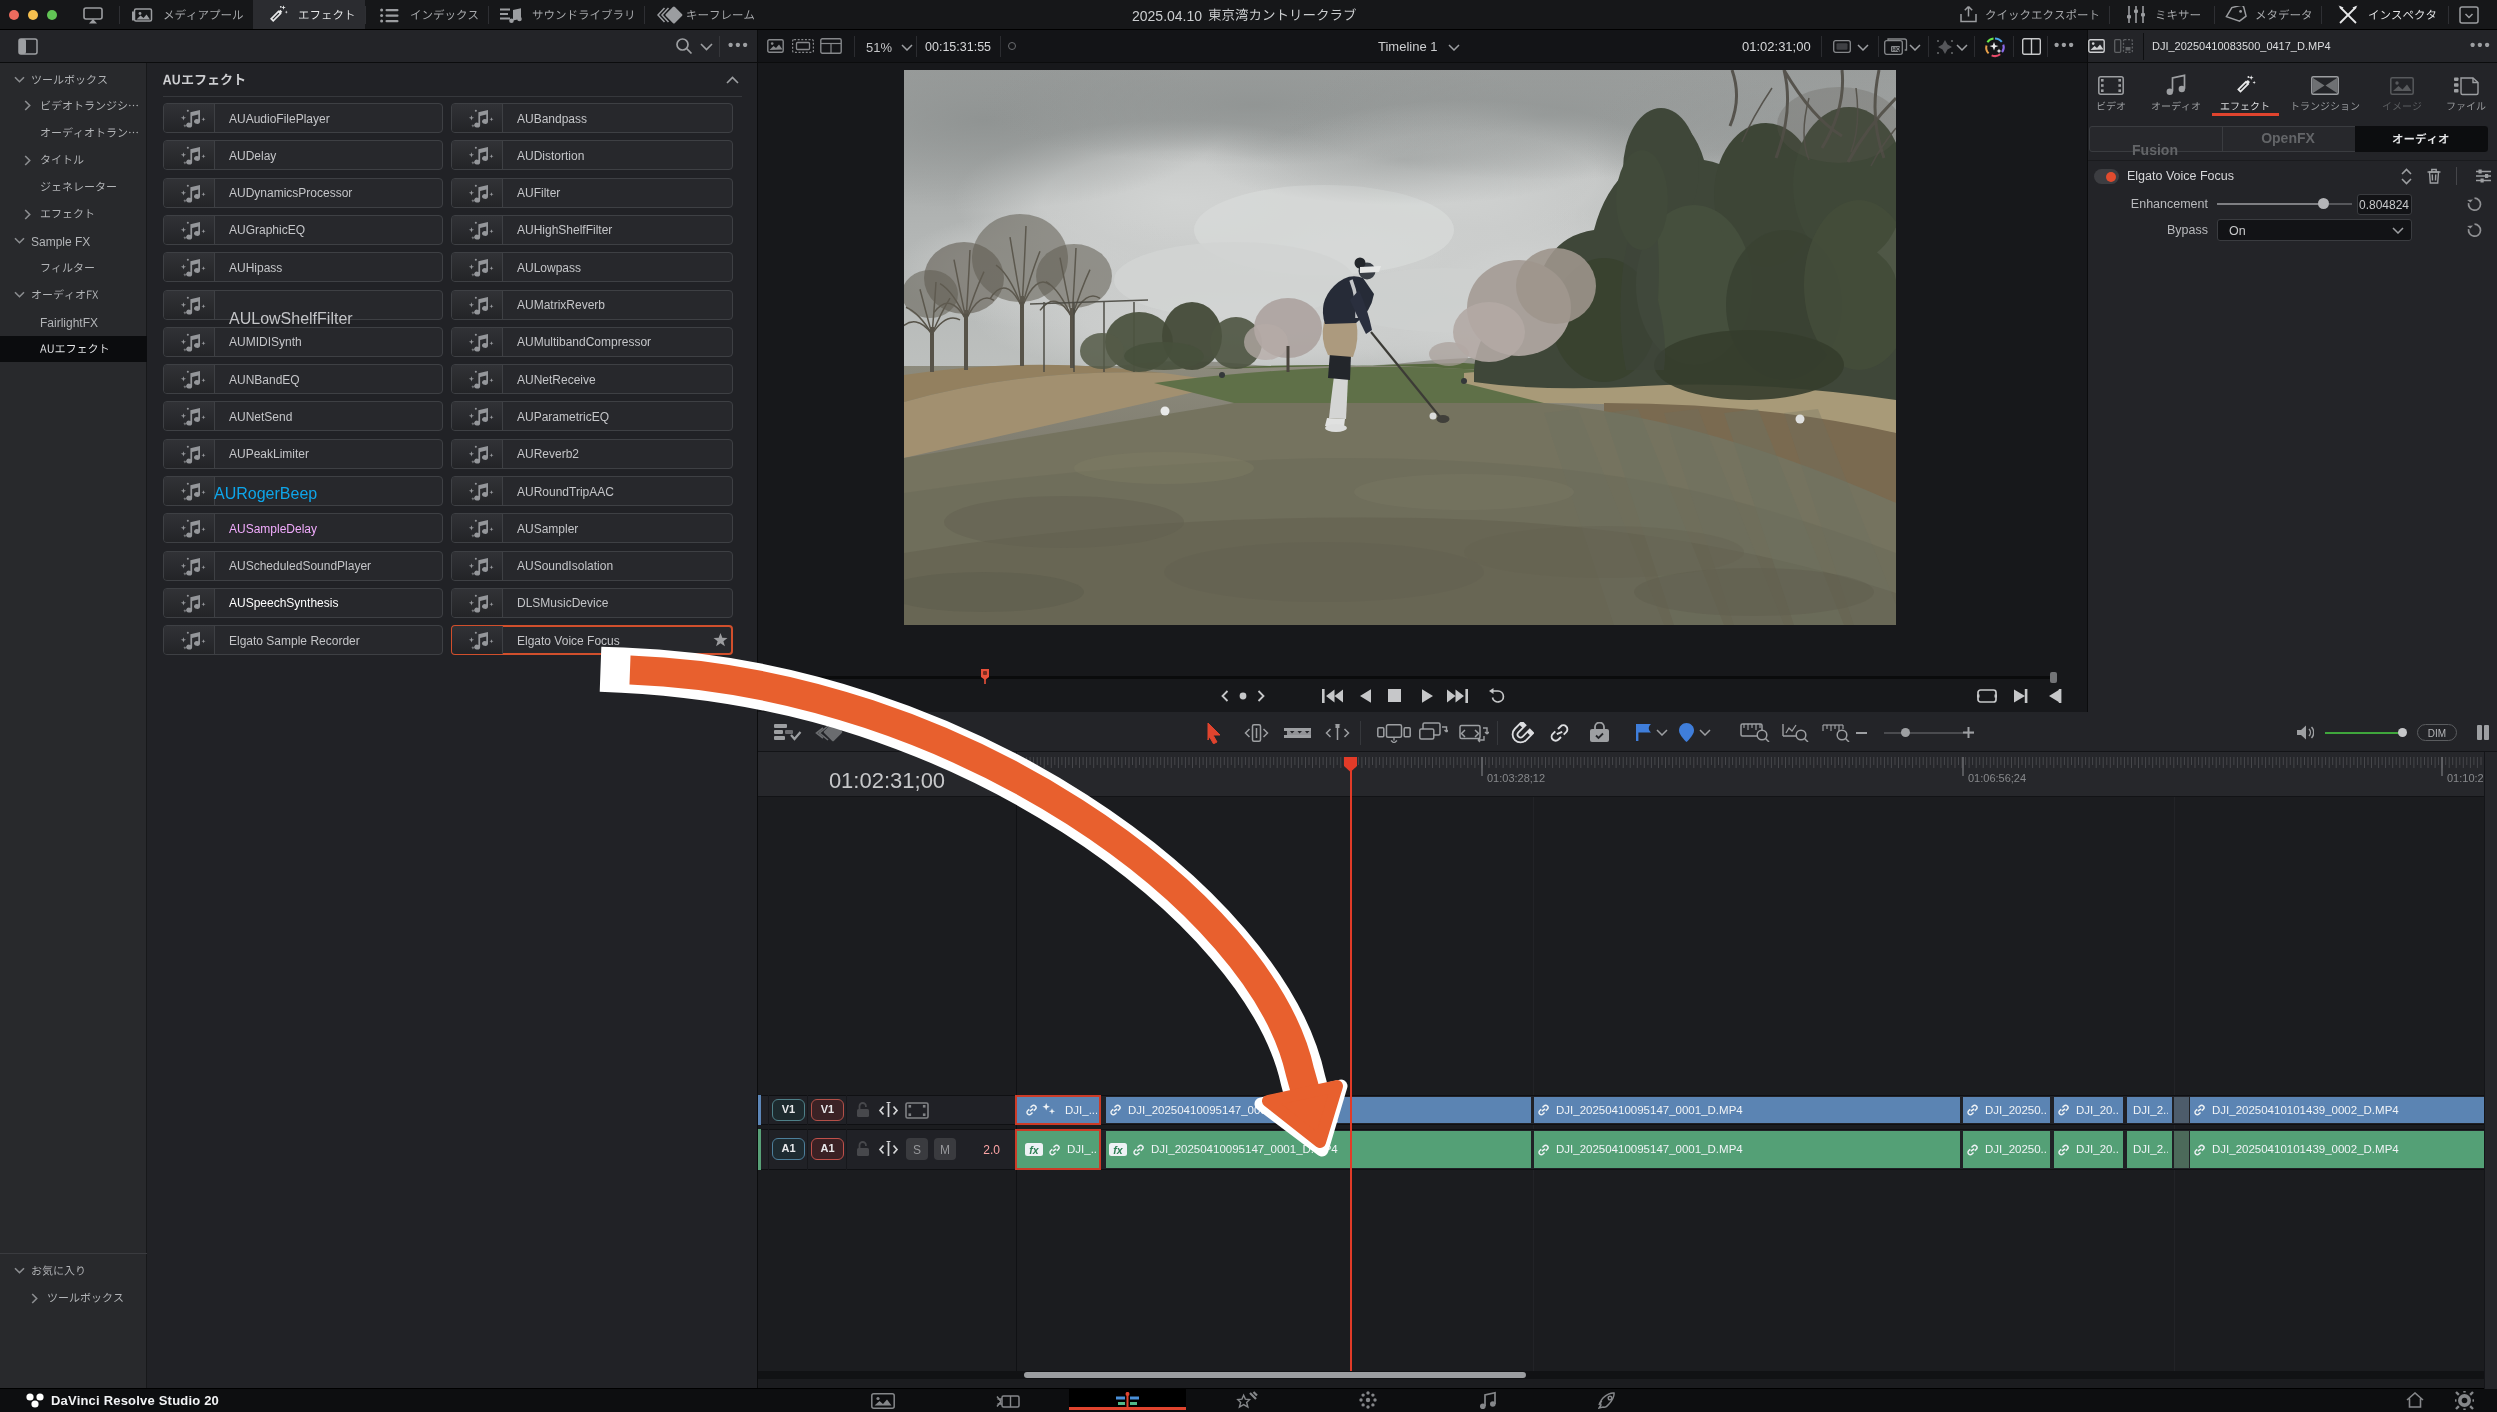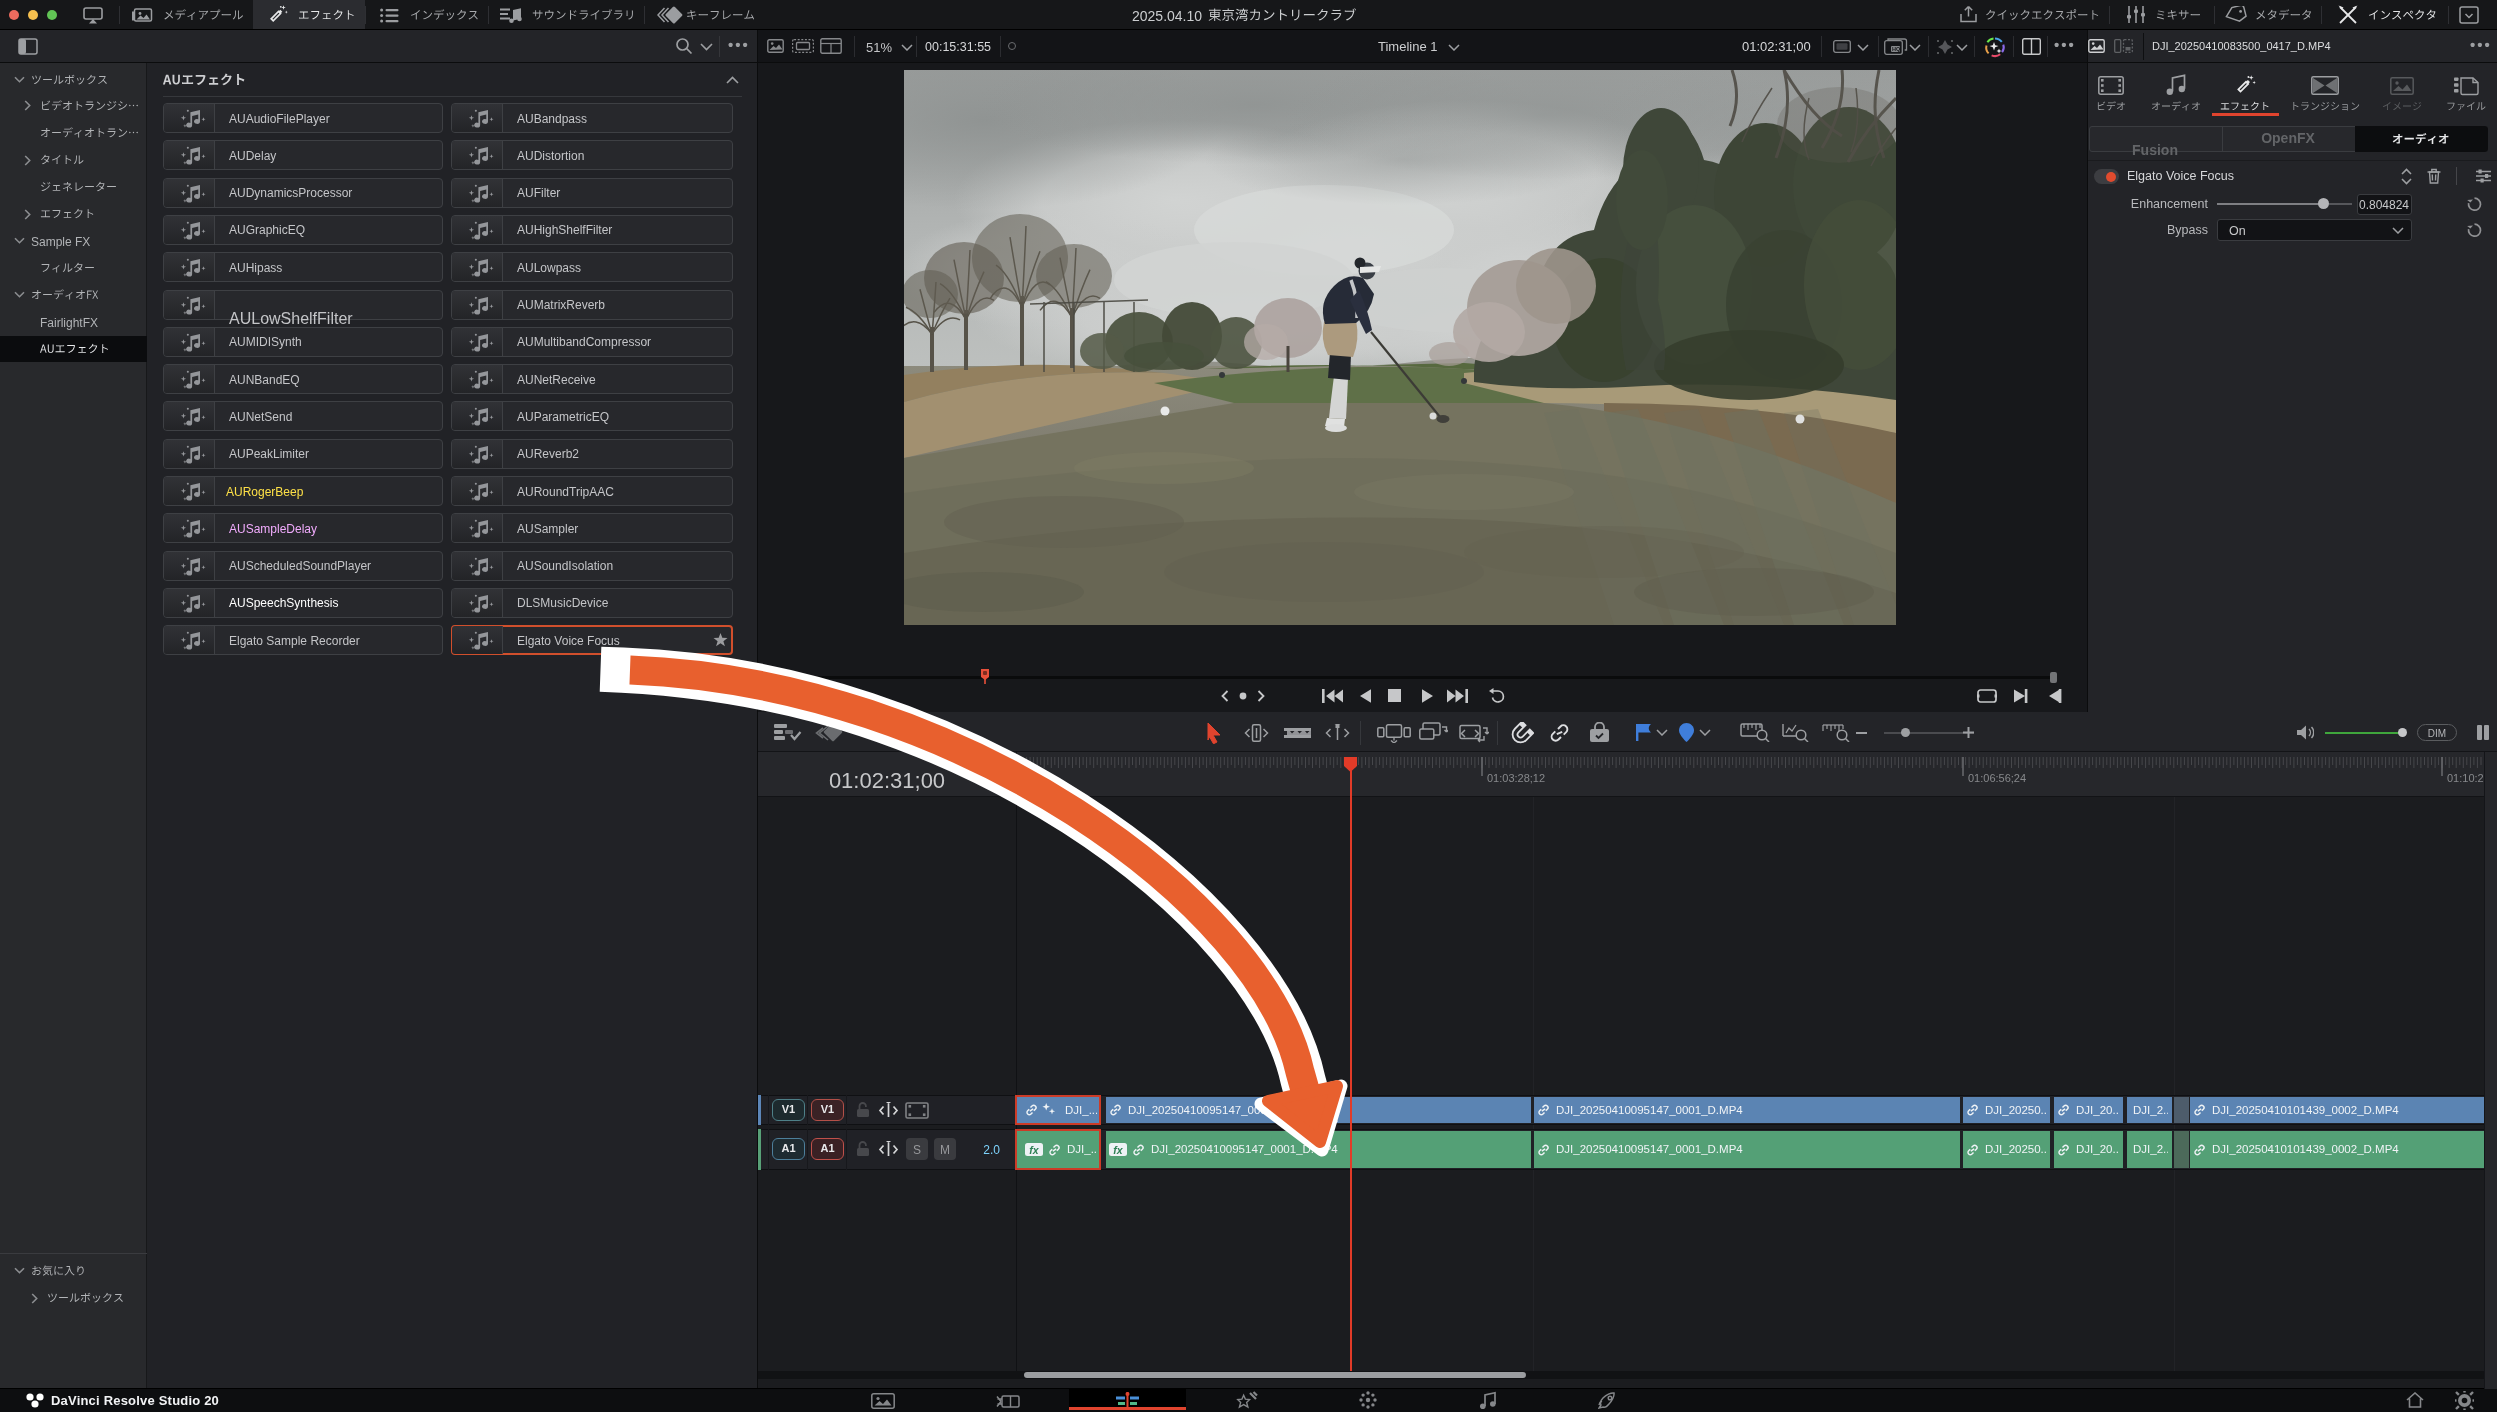--- a/index.html
+++ b/index.html
@@ -562,21 +562,21 @@
 <div class="ab" style="left:164px;top:477.0px;width:51px;height:28px;border-radius:3px 0 0 3px;background:linear-gradient(#313236,#232427);border-right:1px solid #3e4044"></div>
 <svg class="ab" style="left:167px;top:478.0px" width="44" height="27" viewBox="0 0 38 23.3">
     <g fill="#94969a">
       <path d="M20.2 6.2l8.3-1.8v9.8a2.6 2.1 0 11-1.5-1.9V8.2l-5.3 1.2v8a2.6 2.1 0 11-1.5-1.9z"></path>
       <path d="M14.2 8.8l.6 1.7 1.7.6-1.7.6-.6 1.7-.6-1.7-1.7-.6 1.7-.6z"></path>
       <path d="M31.5 10.5l.5 1.3 1.3.5-1.3.5-.5 1.3-.5-1.3-1.3-.5 1.3-.5z"></path>
       <path d="M15.5 16.5l.4 1.1 1.1.4-1.1.4-.4 1.1-.4-1.1-1.1-.4 1.1-.4z"></path>
       <circle cx="18" cy="5" r=".9"></circle>
     </g>
   </svg>
-<div class="txt" style="left:226px;top:484.5px;font-size:12px;color:#fde047">AURogerBeep</div>
+<div class="txt" style="left:214px;top:484.5px;font-size:16px;color:#0ea5e9">AURogerBeep</div>
 <div class="ab" style="left:451px;top:476.0px;width:282px;height:30px;border:1px solid #3e4044;border-radius:4px;background:#27282c"></div>
 <div class="ab" style="left:452px;top:477.0px;width:51px;height:28px;border-radius:3px 0 0 3px;background:linear-gradient(#313236,#232427);border-right:1px solid #3e4044"></div>
 <svg class="ab" style="left:455px;top:478.0px" width="44" height="27" viewBox="0 0 38 23.3">
     <g fill="#94969a">
       <path d="M20.2 6.2l8.3-1.8v9.8a2.6 2.1 0 11-1.5-1.9V8.2l-5.3 1.2v8a2.6 2.1 0 11-1.5-1.9z"></path>
       <path d="M14.2 8.8l.6 1.7 1.7.6-1.7.6-.6 1.7-.6-1.7-1.7-.6 1.7-.6z"></path>
       <path d="M31.5 10.5l.5 1.3 1.3.5-1.3.5-.5 1.3-.5-1.3-1.3-.5 1.3-.5z"></path>
       <path d="M15.5 16.5l.4 1.1 1.1.4-1.1.4-.4 1.1-.4-1.1-1.1-.4 1.1-.4z"></path>
       <circle cx="18" cy="5" r=".9"></circle>
     </g>
@@ -1487,21 +1487,21 @@
       <path d="M5.5 4.5L2 8.5l3.5 4"></path>
       <path d="M15.5 4.5L19 8.5l-3.5 4"></path>
     </g>
     <line x1="10.5" y1="2" x2="10.5" y2="15" stroke="#d4d5d7" stroke-width="1.7"></line>
     <path d="M10.5 2l-2.6-2h5.2z" fill="#d4d5d7"></path>
   </svg>
 <div class="ab" style="left:906px;top:1138px;width:22px;height:22px;border-radius:4px;background:#3a3b3f"></div>
 <div class="txt" style="left:917px;top:1143px;font-size:12px;color:#97989b;transform:translateX(-50%)">S</div>
 <div class="ab" style="left:934px;top:1138px;width:22px;height:22px;border-radius:4px;background:#3a3b3f"></div>
 <div class="txt" style="left:945px;top:1143px;font-size:12px;color:#97989b;transform:translateX(-50%)">M</div>
-<div class="txt" style="left:1000px;top:1143px;font-size:12px;color:#7dd3fc;transform:translateX(-100%)">2.0</div>
+<div class="txt" style="left:1000px;top:1143px;font-size:12px;color:#fca5a5;transform:translateX(-100%)">2.0</div>
 <div class="ab" style="left:1017px;top:1097px;width:84px;height:26px;background:#5b84b3;overflow:hidden"></div>
 <svg class="ab" style="left:1025px;top:1104px" width="13" height="12" viewBox="0 0 13 12">
     <g fill="none" stroke="#eef2f5" stroke-width="1.5">
       <path d="M5.5 3.5L7 2a2.3 2.3 0 013.3 3.3L8.8 6.8"></path>
       <path d="M7.5 8.5L6 10A2.3 2.3 0 012.7 6.7L4.2 5.2"></path>
       <line x1="4.8" y1="7.2" x2="8.2" y2="4.8"></line>
     </g>
   </svg>
 <svg class="ab" style="left:1041px;top:1103.0px" width="16" height="14" viewBox="0 0 16 14">
     <g fill="#eef2f5">

